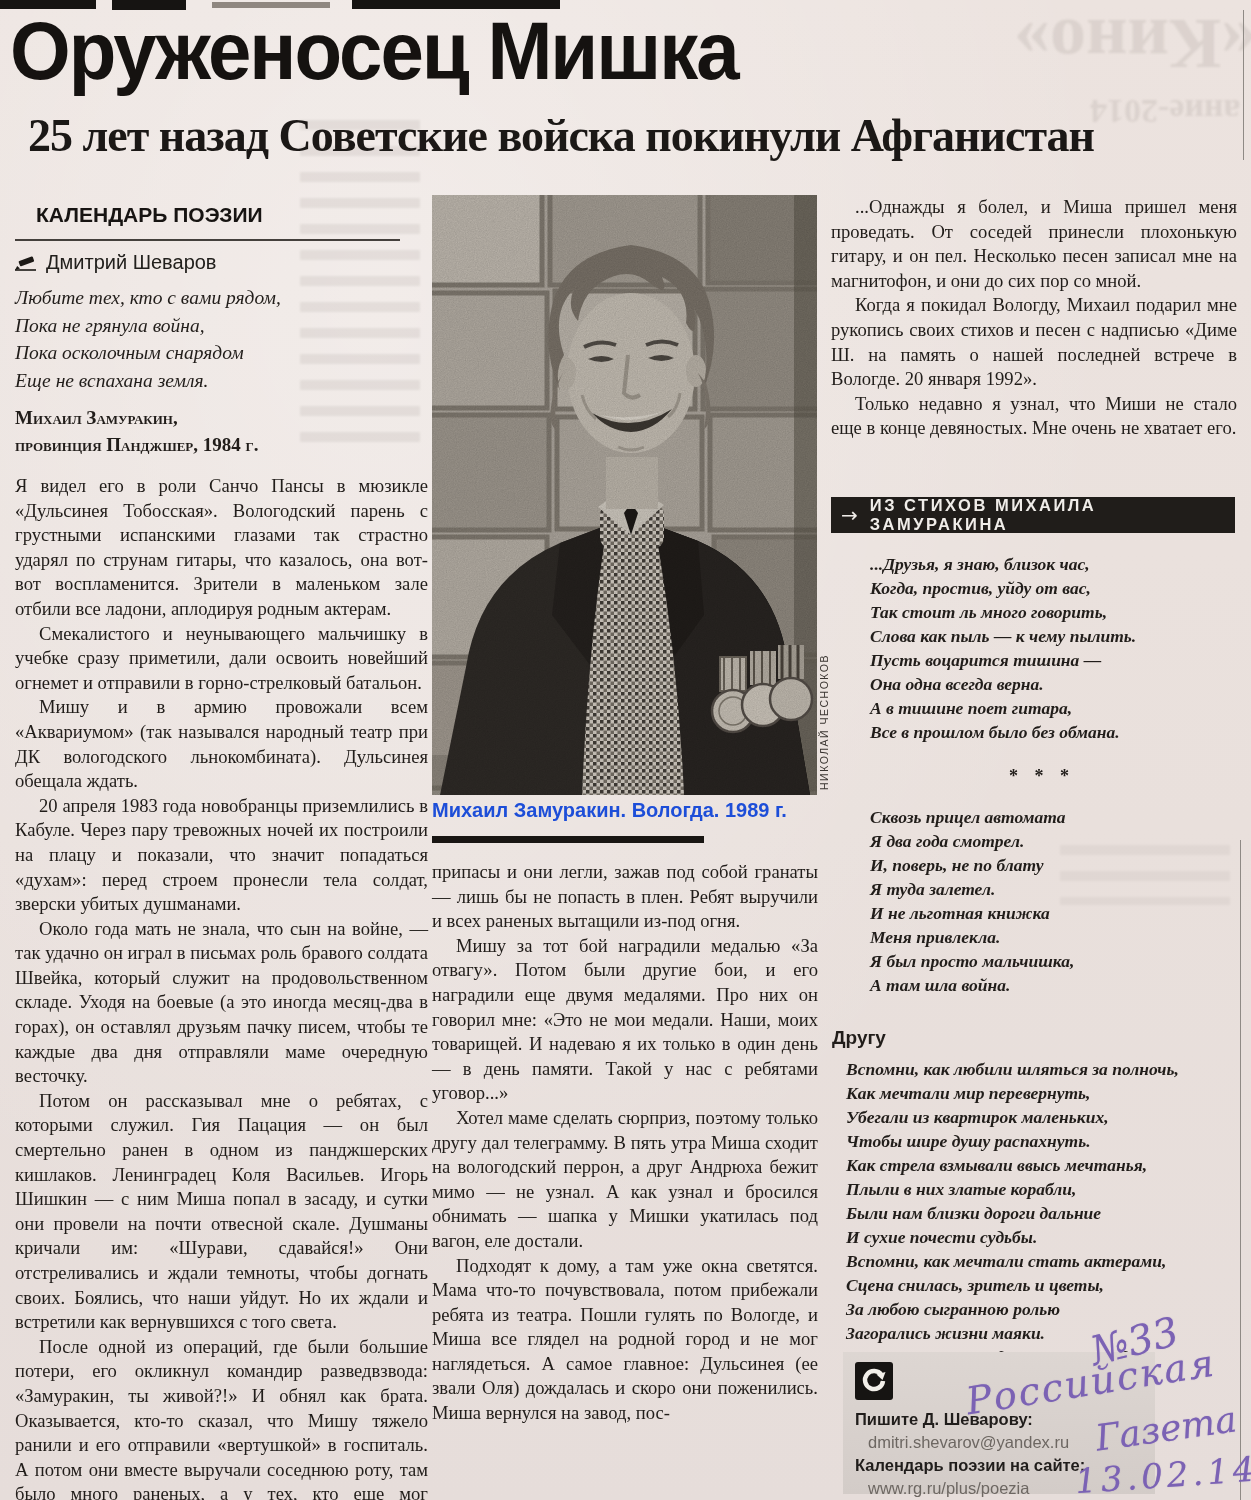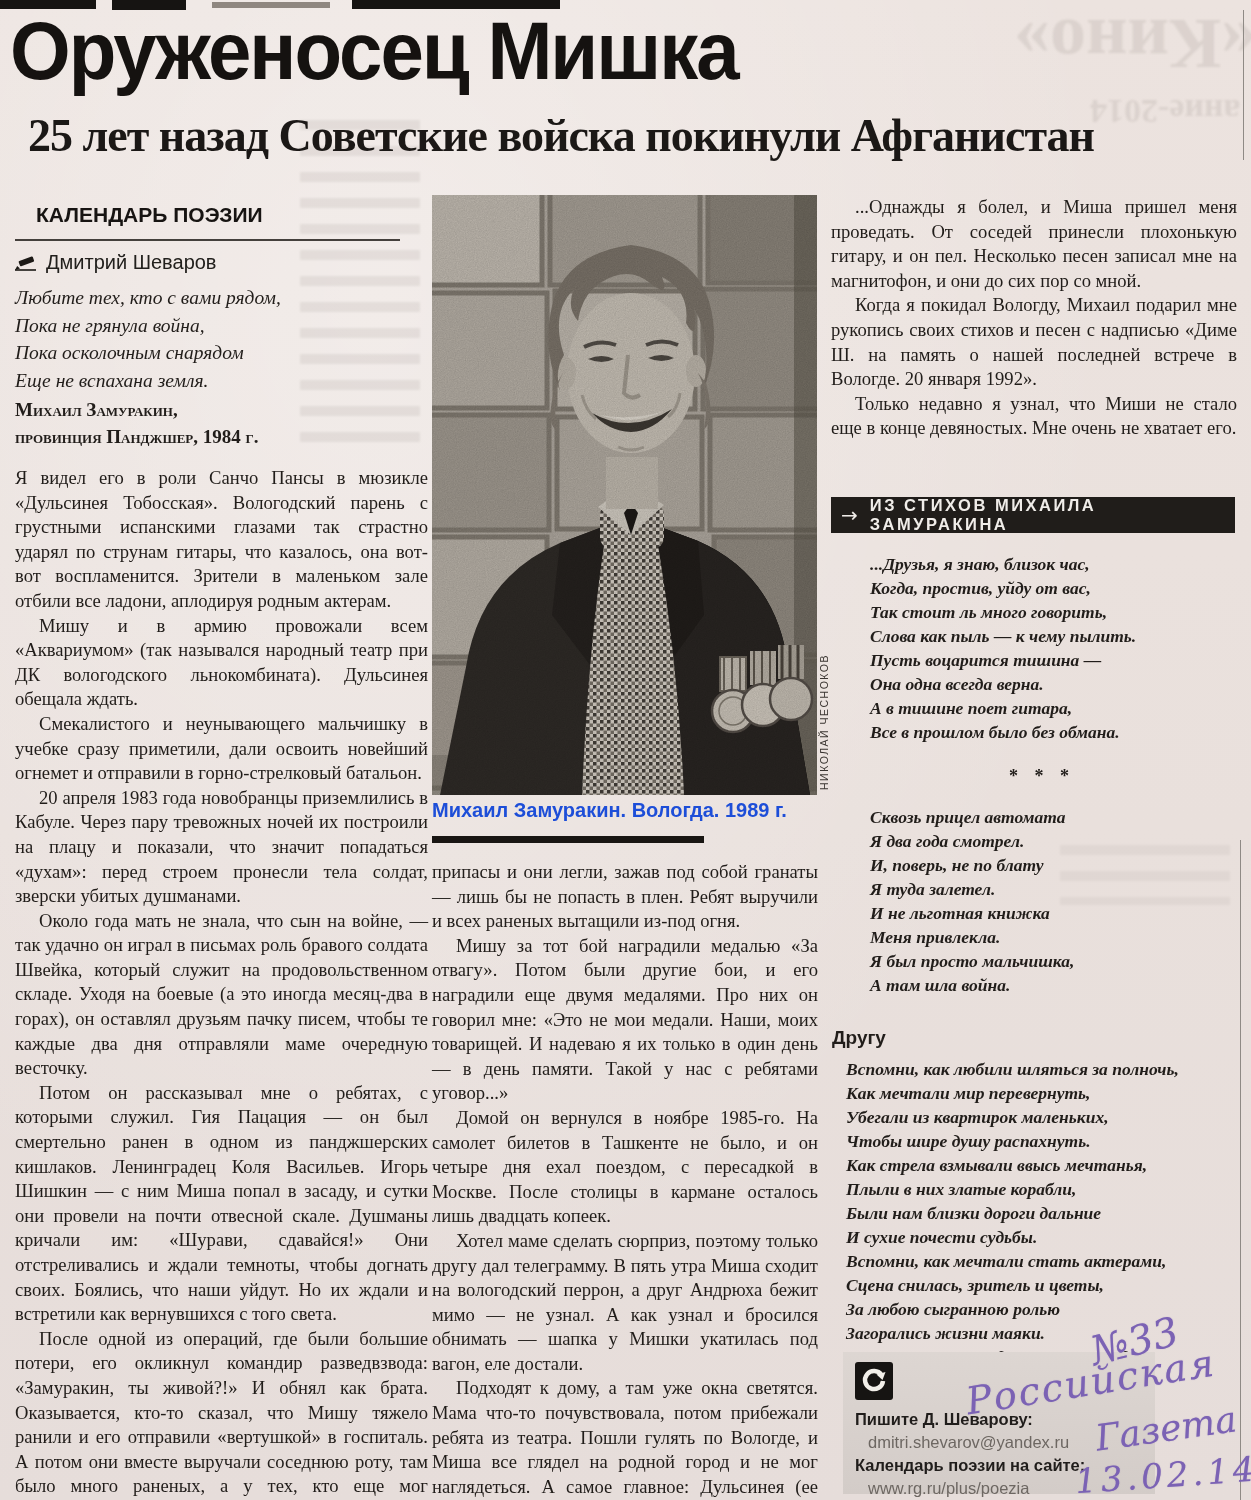--- a/index.html
+++ b/index.html
@@ -33,21 +33,21 @@
   .author-name{font-family:"Liberation Sans", sans-serif;font-size:20px;color:#22201d;}
   
   .col{position:absolute;text-align:justify;}
   .col1{left:15px;top:284px;width:413px;}
   .col2txt{left:432px;top:860px;width:386px;}
   .col3{left:831px;top:195px;width:406px;}
   .bp{margin:0;font-size:18.6px;line-height:24.6px;}
   .ind{text-indent:24px;}
   .pre{white-space:pre-line;}
   .epigraph{font-style:italic;font-size:19.5px;line-height:27.5px;font-weight:500;}
-  .attrib{font-weight:bold;font-variant:small-caps;font-size:19px;line-height:27px;margin-top:2px;}
+  .attrib{font-weight:bold;font-variant:small-caps;font-size:19px;line-height:27px;margin-top:10px;}
   .gap1{height:16px;}
   
   .photo{left:432px;top:195px;width:385px;height:600px;background:#b7b0a8;box-shadow:0 0 0 1px #8d867e inset;}
   .credit{left:818px;top:530px;height:260px;width:14px;
     writing-mode:vertical-rl;transform:rotate(180deg);
     font-family:"Liberation Sans", sans-serif;font-size:10.5px;letter-spacing:1.5px;color:#3a3531;}
   .caption{left:432px;top:799px;width:386px;font-family:"Liberation Sans", sans-serif;
     font-weight:bold;font-size:20px;color:#1d4ed8;}
   .caption-rule{left:432px;top:836px;width:272px;height:7px;background:#191613;}
   
@@ -112,22 +112,22 @@
 
 <div class="col col1">
   <div class="epigraph pre">Любите тех, кто с вами рядом,
 Пока не грянула война,
 Пока осколочным снарядом
 Еще не вспахана земля.</div>
   <div class="attrib">Михаил Замуракин,</div>
   <div class="attrib" style="margin-top:0;">провинция Панджшер, 1984 г.</div>
   <div class="gap1"></div>
   <p class="bp">Я видел его в роли Санчо Пансы в мюзикле «Дульсинея Тобосская». Вологодский парень с грустными испанскими глазами так страстно ударял по струнам гитары, что казалось, она вот-вот воспламенится. Зрители в маленьком зале отбили все ладони, аплодируя родным актерам.</p>
+  <p class="bp ind">Смекалистого и неунывающего мальчишку в учебке сразу приметили, дали освоить новейший огнемет и отправили в горно-стрелковый батальон.</p>
   <p class="bp ind">Мишу и в армию провожали всем «Аквариумом» (так назывался народный театр при ДК вологодского льнокомбината). Дульсинея обещала ждать.</p>
-  <p class="bp ind">Смекалистого и неунывающего мальчишку в учебке сразу приметили, дали освоить новейший огнемет и отправили в горно-стрелковый батальон.</p>
   <p class="bp ind">20 апреля 1983 года новобранцы приземлились в Кабуле. Через пару тревожных ночей их построили на плацу и показали, что значит попадаться «духам»: перед строем пронесли тела солдат, зверски убитых душманами.</p>
   <p class="bp ind">Около года мать не знала, что сын на войне, — так удачно он играл в письмах роль бравого солдата Швейка, который служит на продовольственном складе. Уходя на боевые (а это иногда месяц-два в горах), он оставлял друзьям пачку писем, чтобы те каждые два дня отправляли маме очередную весточку.</p>
   <p class="bp ind">Потом он рассказывал мне о ребятах, с которыми служил. Гия Пацация — он был смертельно ранен в одном из панджшерских кишлаков. Ленинградец Коля Васильев. Игорь Шишкин — с ним Миша попал в засаду, и сутки они провели на почти отвесной скале. Душманы кричали им: «Шурави, сдавайся!» Они отстреливались и ждали темноты, чтобы догнать своих. Боялись, что наши уйдут. Но их ждали и встретили как вернувшихся с того света.</p>
   <p class="bp ind">После одной из операций, где были большие потери, его окликнул командир разведвзвода: «Замуракин, ты живой?!» И обнял как брата. Оказывается, кто-то сказал, что Мишу тяжело ранили и его отправили «вертушкой» в госпиталь. А потом они вместе выручали соседнюю роту, там было много раненых, а у тех, кто еще мог сражаться, закончились бое-</p>
 </div>
 
 <div class="abs photo">
   <svg width="385" height="600" viewBox="0 0 385 600">
     <defs>
       <pattern id="knit" width="7" height="7" patternUnits="userSpaceOnUse">
@@ -212,21 +212,20 @@
     <rect width="385" height="600" filter="url(#grain)" opacity="0.22"></rect>
   </svg>
 </div>
 <div class="abs credit">НИКОЛАЙ ЧЕСНОКОВ</div>
 <div class="abs caption">Михаил Замуракин. Вологда. 1989 г.</div>
 <div class="abs caption-rule"></div>
 
 <div class="col col2txt">
   <p class="bp">припасы и они легли, зажав под собой гранаты — лишь бы не попасть в плен. Ребят выручили и всех раненых вытащили из-под огня.</p>
   <p class="bp ind">Мишу за тот бой наградили медалью «За отвагу». Потом были другие бои, и его наградили еще двумя медалями. Про них он говорил мне: «Это не мои медали. Наши, моих товарищей. И надеваю я их только в один день — в день памяти. Такой у нас с ребятами уговор...»</p>
-  <p class="bp ind">Домой он вернулся в ноябре 1985-го. На самолет билетов в Ташкенте не было, и он четыре дня ехал поездом, с пересадкой в Москве. После столицы в кармане осталось лишь двадцать копеек.</p>
   <p class="bp ind">Хотел маме сделать сюрприз, поэтому только другу дал телеграмму. В пять утра Миша сходит на вологодский перрон, а друг Андрюха бежит мимо — не узнал. А как узнал и бросился обнимать — шапка у Мишки укатилась под вагон, еле достали.</p>
   <p class="bp ind">Подходят к дому, а там уже окна светятся. Мама что-то почувствовала, потом прибежали ребята из театра. Пошли гулять по Вологде, и Миша все глядел на родной город и не мог наглядеться. А самое главное: Дульсинея (ее звали Оля) дождалась и скоро они поженились. Миша вернулся на завод, пос-</p>
 </div>
 
 <div class="col col3">
   <p class="bp ind">...Однажды я болел, и Миша пришел меня проведать. От соседей принесли плохонькую гитару, и он пел. Несколько песен записал мне на магнитофон, и они до сих пор со мной.</p>
   <p class="bp ind">Когда я покидал Вологду, Михаил подарил мне рукопись своих стихов и песен с надписью «Диме Ш. на память о нашей последней встрече в Вологде. 20 января 1992».</p>
   <p class="bp ind">Только недавно я узнал, что Миши не стало еще в конце девяностых. Мне очень не хватает его.</p>
 </div>
 

